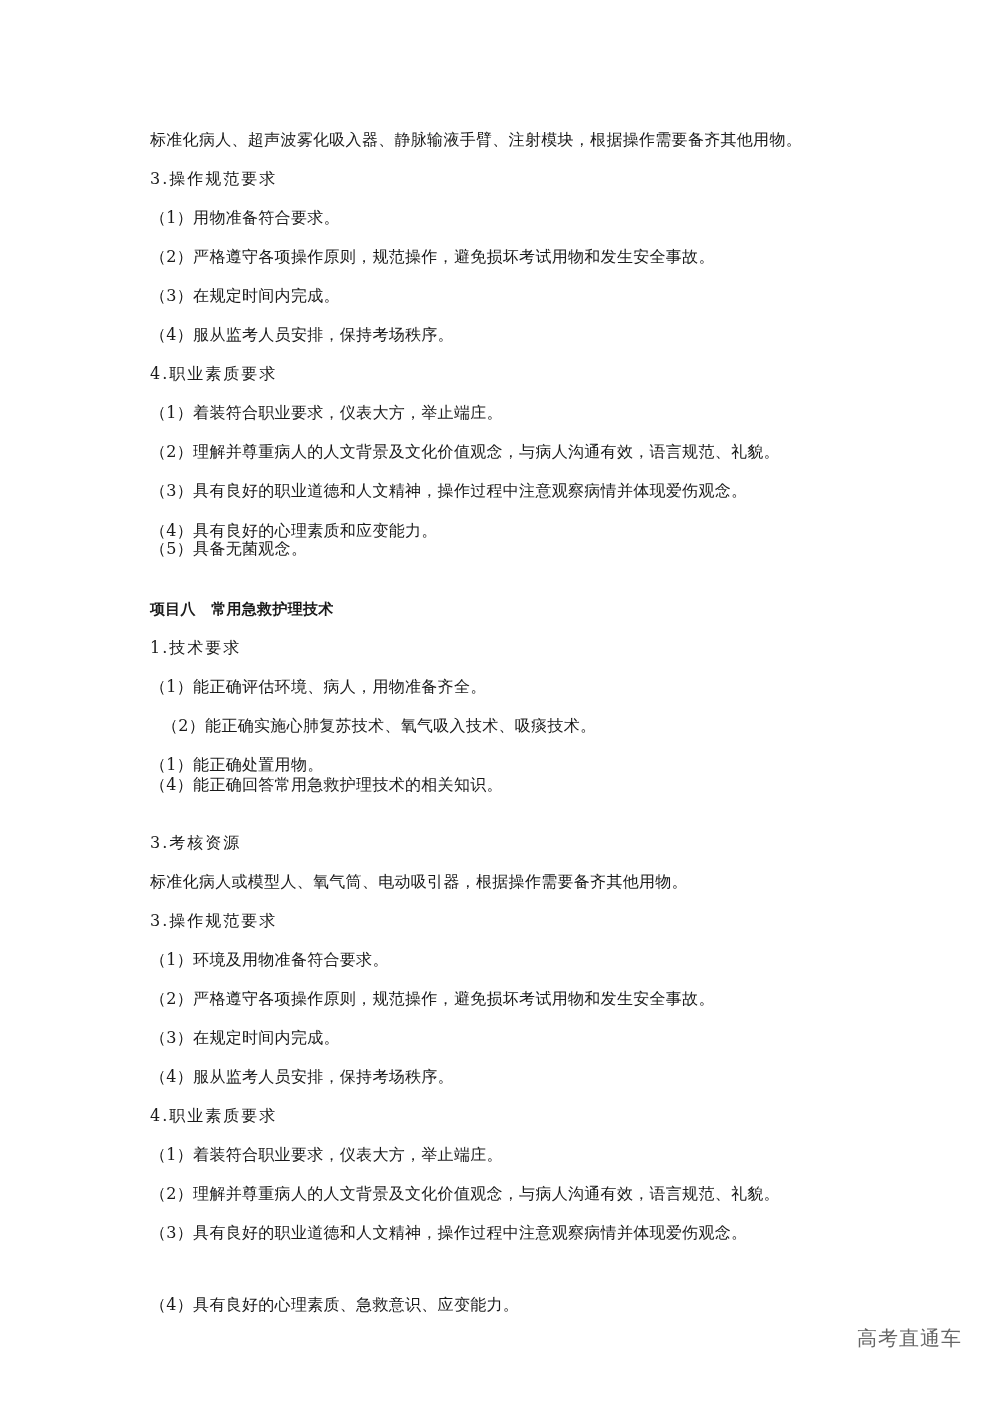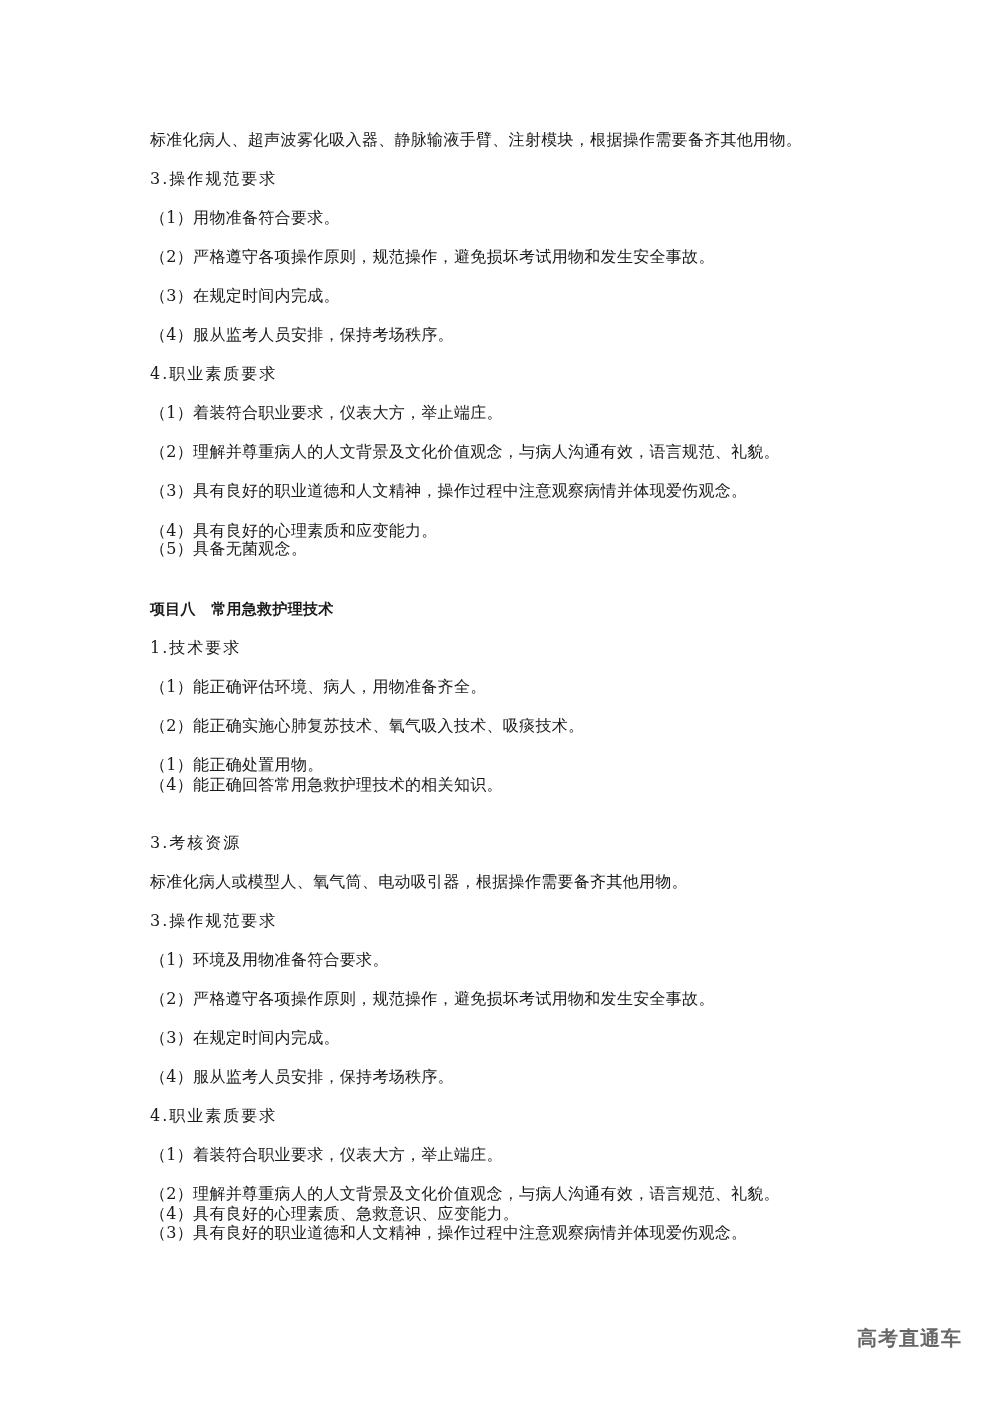--- a/index.html
+++ b/index.html
@@ -6,21 +6,21 @@
   body { width: 992px; height: 1403px; position: relative; overflow: hidden;
          font-family: "DejaVu Serif", "Liberation Serif", serif; color: #1a1a1a; }
   .page { position: absolute; left: 0; top: 0; width: 992px; height: 1129px; }
   .line { position: absolute; left: 150px; font-size: 16px; line-height: 20px; white-space: nowrap; letter-spacing: 0.3px; }
   .line.item { left: 150px; }
   .line.heading { font-family: "DejaVu Sans", "Liberation Sans", sans-serif; font-weight: bold; font-size: 15px; }
   .line.section { letter-spacing: 2px; text-align: center; }
   .pagenum { position: absolute; top: 1290px; left: 0; width: 992px; text-align: center;
              font-family: "Liberation Serif", serif; font-size: 17px; }
   .watermark { position: absolute; right: 30px; top: 1325px; font-family: "DejaVu Sans", sans-serif;
-               font-size: 20px; color: #666666; letter-spacing: 1px; font-weight: bold; }
+               font-size: 20px; color: #666666; letter-spacing: 1px; }
 </style>
 </head>
 <body>
 
 <div class="page">
   <div id="content">
       <div class="line para" style="top: 130px;">标准化病人、超声波雾化吸入器、静脉输液手臂、注射模块，根据操作需要备齐其他用物。</div>
       <div class="line section" style="top: 169.05px;">3.操作规范要求</div>
       <div class="line item" style="top: 208.1px;">（1）用物准备符合要求。</div>
       <div class="line item" style="top: 247.15px;">（2）严格遵守各项操作原则，规范操作，避免损坏考试用物和发生安全事故。</div>
@@ -28,30 +28,30 @@
       <div class="line item" style="top: 325.25px;">（4）服从监考人员安排，保持考场秩序。</div>
       <div class="line section" style="top: 364.3px;">4.职业素质要求</div>
       <div class="line item" style="top: 403.35px;">（1）着装符合职业要求，仪表大方，举止端庄。</div>
       <div class="line item" style="top: 442.4px;">（2）理解并尊重病人的人文背景及文化价值观念，与病人沟通有效，语言规范、礼貌。</div>
       <div class="line item" style="top: 481.45px;">（3）具有良好的职业道德和人文精神，操作过程中注意观察病情并体现爱伤观念。</div>
       <div class="line item" style="top: 520.5px;">（4）具有良好的心理素质和应变能力。</div>
       <div class="line item" style="top: 539px;">（5）具备无菌观念。</div>
       <div class="line heading" style="top: 598.6px;">项目八　常用急救护理技术</div>
       <div class="line section" style="top: 637.65px;">1.技术要求</div>
       <div class="line item" style="top: 676.7px;">（1）能正确评估环境、病人，用物准备齐全。</div>
-      <div class="line item" style="top: 715.75px;">（2）能正确实施心肺复苏技术、氧气吸入技术、吸痰技术。</div>
+      <div class="line item" style="top: 715.75px; margin-left: 12px;">（2）能正确实施心肺复苏技术、氧气吸入技术、吸痰技术。</div>
       <div class="line item" style="top: 754.8px;">（1）能正确处置用物。</div>
       <div class="line item" style="top: 775px;">（4）能正确回答常用急救护理技术的相关知识。</div>
       <div class="line section" style="top: 832.9px;">3.考核资源</div>
       <div class="line para" style="top: 871.95px;">标准化病人或模型人、氧气筒、电动吸引器，根据操作需要备齐其他用物。</div>
       <div class="line section" style="top: 911px;">3.操作规范要求</div>
       <div class="line item" style="top: 950.05px; text-align: center;">（1）环境及用物准备符合要求。</div>
       <div class="line item" style="top: 989.1px;">（2）严格遵守各项操作原则，规范操作，避免损坏考试用物和发生安全事故。</div>
       <div class="line item" style="top: 1028.15px;">（3）在规定时间内完成。</div>
       <div class="line item" style="top: 1067.2px;">（4）服从监考人员安排，保持考场秩序。</div>
       <div class="line section" style="top: 1106.25px;">4.职业素质要求</div>
       <div class="line item" style="top: 1145.3px;">（1）着装符合职业要求，仪表大方，举止端庄。</div>
       <div class="line item" style="top: 1184.35px;">（2）理解并尊重病人的人文背景及文化价值观念，与病人沟通有效，语言规范、礼貌。</div>
       <div class="line item" style="top: 1223.4px;">（3）具有良好的职业道德和人文精神，操作过程中注意观察病情并体现爱伤观念。</div>
-      <div class="line item" style="top: 1204px;">（4）具有良好的心理素质、急救意识、应变能力。</div>
+      <div class="line item" style="top: 1295px;">（4）具有良好的心理素质、急救意识、应变能力。</div>
     </div>
   <div class="watermark">高考直通车</div>
 </div>
 
 </body></html>

